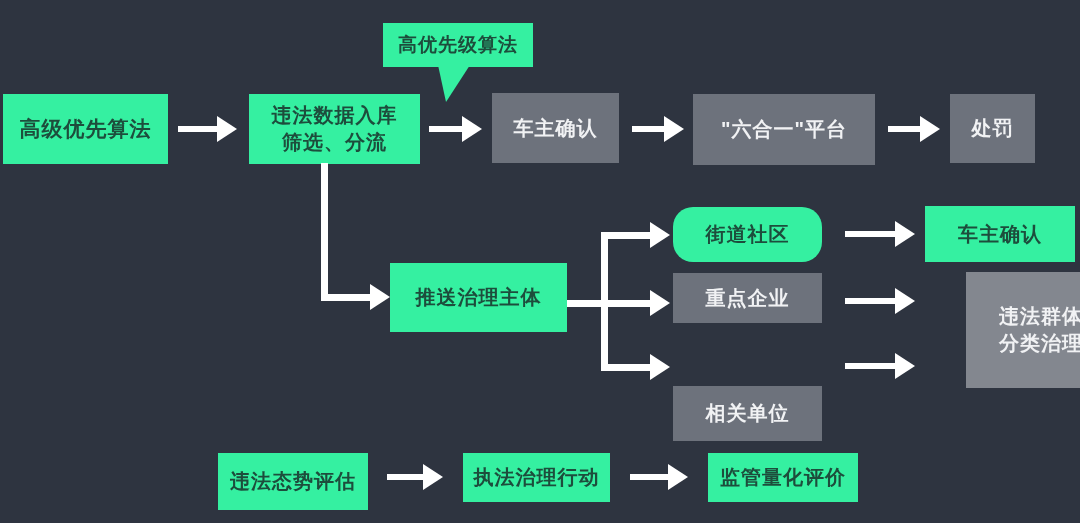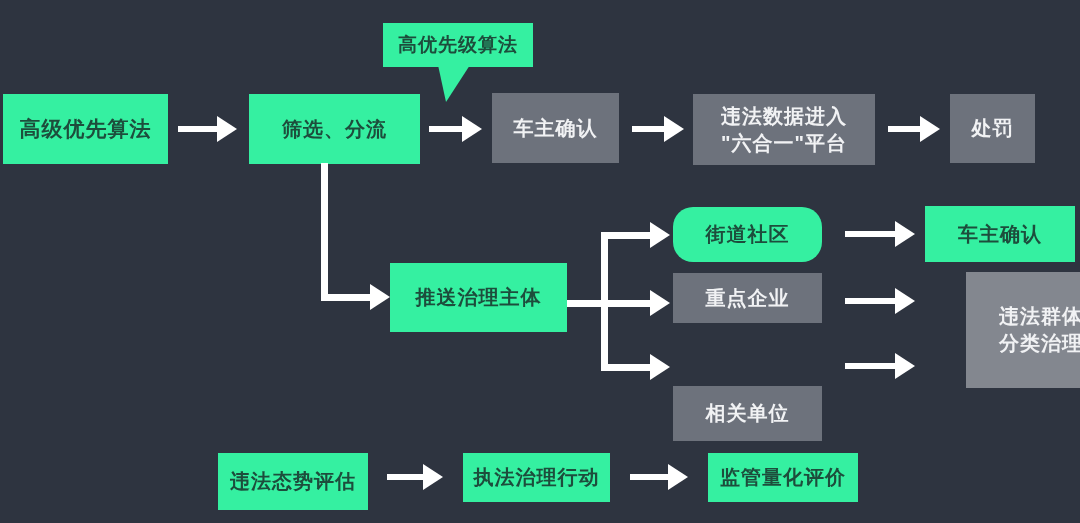--- a/index.html
+++ b/index.html
@@ -46,29 +46,29 @@
   <div class="callout fs19" style="left:383px;top:23px;width:150px;height:44px;">
     <span>高优先级算法</span>
   </div>
   <div class="callout-tail" style="left:438px;top:65px;width:32px;height:37px;"></div>
 
   <div class="node green fs21" style="left:3px;top:94px;width:165px;height:70px;text-align:center;">
     <span>高级优先算法</span>
   </div>
 
   <div class="node green fs20" style="left:249px;top:94px;width:171px;height:70px;">
+    <span>违法数据入库</span>
     <span>筛选、分流</span>
   </div>
 
   <div class="node gray fs20" style="left:492px;top:93px;width:127px;height:70px;">
     <span>车主确认</span>
   </div>
 
   <div class="node gray fs20" style="left:693px;top:94px;width:182px;height:71px;">
-    <span>违法数据进入</span>
     <span>"六合一"平台</span>
   </div>
 
   <div class="node gray fs20" style="left:950px;top:94px;width:85px;height:69px;">
     <span>处罚</span>
   </div>
 
   <div class="ar" style="left:178px;top:116px;width:59px;">
       <i class="stem"></i>
       <i class="head"></i>

